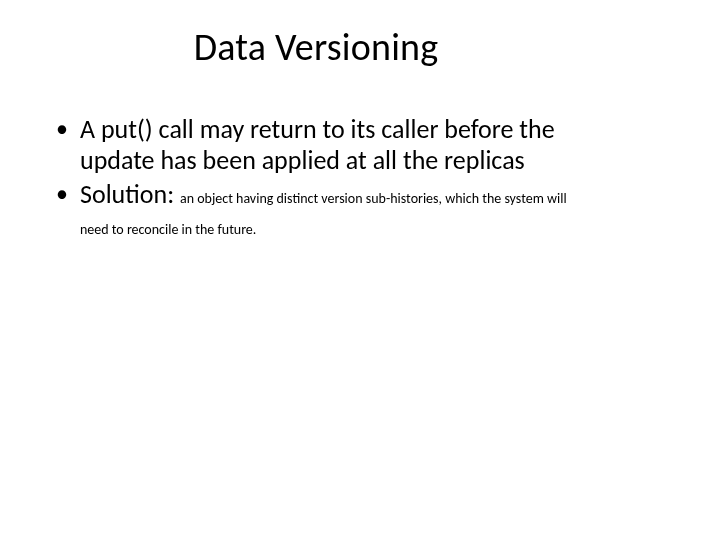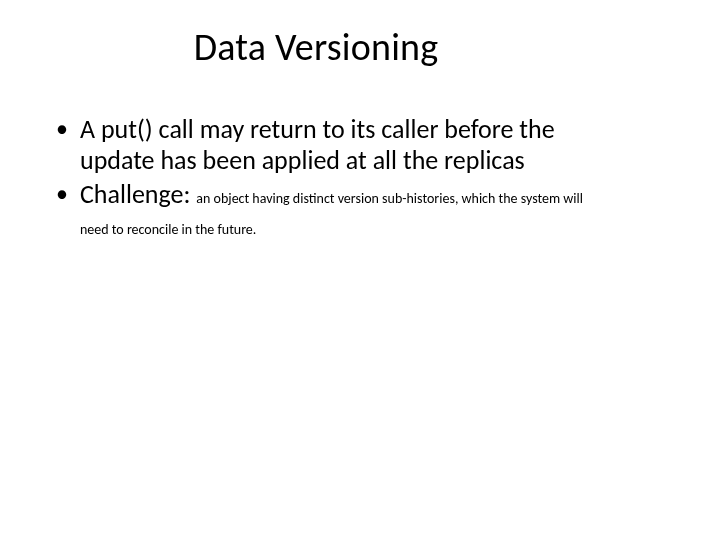--- a/index.html
+++ b/index.html
@@ -50,15 +50,15 @@
     line-height: 1.22;
   }
 </style>
 </head>
 <body>
 
 <div class="slide">
   <div class="title">Data Versioning</div>
   <ul class="body">
     <li>A put() call may return to its caller before the update has been applied at all the replicas</li>
-    <li><span>Challenge: </span><span class="small">an object having distinct version sub-histories, which the system will need to reconcile in the future.</span></li>
+    <li><span>Solution: </span><span class="small">an object having distinct version sub-histories, which the system will need to reconcile in the future.</span></li>
   </ul>
 </div>
 
 </body></html>

